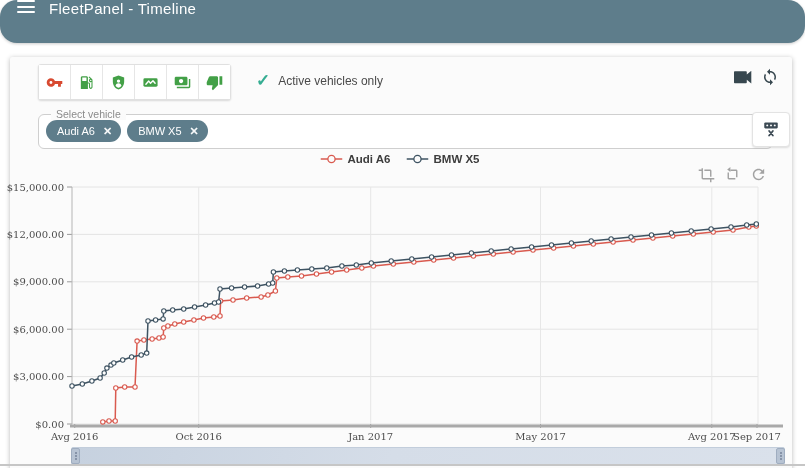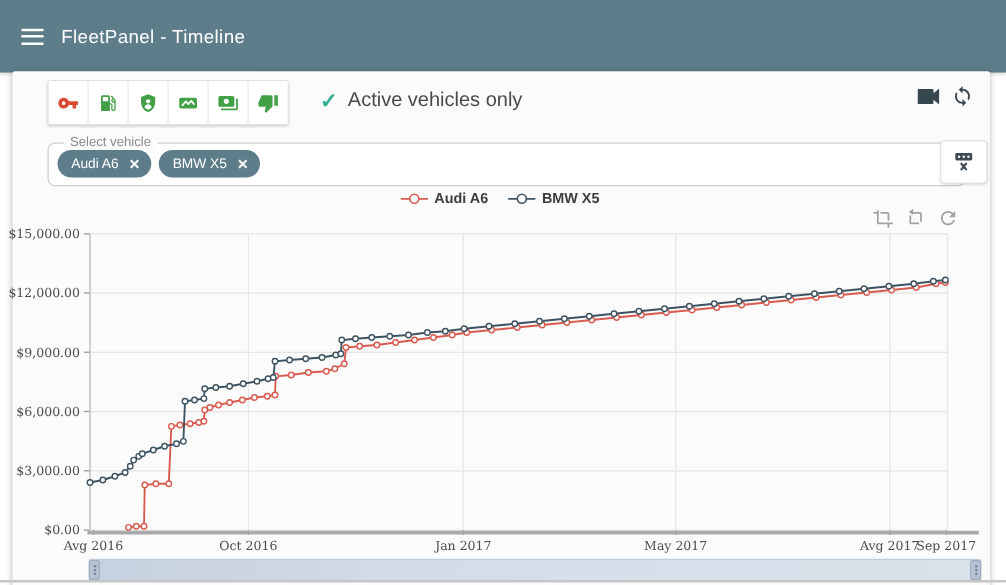--- a/index.html
+++ b/index.html
@@ -2,39 +2,39 @@
 <html><head>
 <meta charset="utf-8">
 <style>
   html,body{margin:0;padding:0;}
   body{
     width:805px;height:468px;position:relative;overflow:hidden;
     background:#ffffff;font-family:"Liberation Sans",sans-serif;
     -webkit-font-smoothing:antialiased;
   }
   
-  .hdr{position:absolute;left:0;top:0;width:805px;height:58px;background:#5e7d8b;
-       display:flex;align-items:center;box-shadow:0 1px 3px rgba(0,0,0,.2);}
+  .hdr{position:absolute;left:0;top:0;width:805px;height:43px;background:#5e7d8b;
+       display:flex;align-items:flex-start;box-shadow:0 1px 3px rgba(0,0,0,.2);border-radius:17px;}
   .burger{width:18px;height:13px;margin-left:17px;display:flex;flex-direction:column;
           justify-content:space-between;cursor:pointer;}
   .burger i{display:block;height:2px;background:#fff;border-radius:1px;}
   .hdr-title{color:#fff;font-size:15px;margin-left:14px;letter-spacing:.3px;}
   
   .card{position:absolute;left:10px;top:57px;width:782px;height:420px;background:#fbfbfb;
         border-radius:2px;box-shadow:0 1px 5px rgba(0,0,0,.28);}
   
   .filter-group{position:absolute;left:38px;top:64px;height:34px;display:flex;background:#fff;
         border:1px solid #e0e0e0;border-radius:3px;box-shadow:0 1px 2px rgba(0,0,0,.14);}
   .filter-btn{width:31px;display:flex;align-items:center;justify-content:center;
         border-right:1px solid #e6e6e6;cursor:pointer;background:#fff;}
   .filter-btn:last-child{border-right:none;}
   .filter-btn svg{width:17px;height:17px;}
   .chk{position:absolute;left:256px;top:70px;display:flex;align-items:center;cursor:pointer;}
   .chk-mark{font-size:17px;font-weight:bold;margin-right:8px;}
-  .chk-label{font-size:16px;color:#4a4a4a;}
+  .chk-label{font-size:12px;color:#4a4a4a;}
   .iconbtn{position:absolute;cursor:pointer;background:none;border:none;padding:0;}
   .iconbtn svg{display:block;}
   
   .field{position:absolute;left:38px;top:114px;width:700px;height:33px;
          border:1px solid #cfcfcf;border-radius:6px;background:#fff;padding-left:33px;}
   .field-label{position:absolute;left:12px;top:-7px;font-size:10.5px;color:#8b8b8b;
          background:#fbfbfb;padding:0 5px;}
   .chips{position:absolute;left:7px;top:5px;display:flex;gap:6px;}
   .chip{display:flex;align-items:center;background:#5e7d8b;color:#fff;border-radius:12px;
         height:22px;padding:0 9px 0 11px;font-size:11px;cursor:pointer;}

